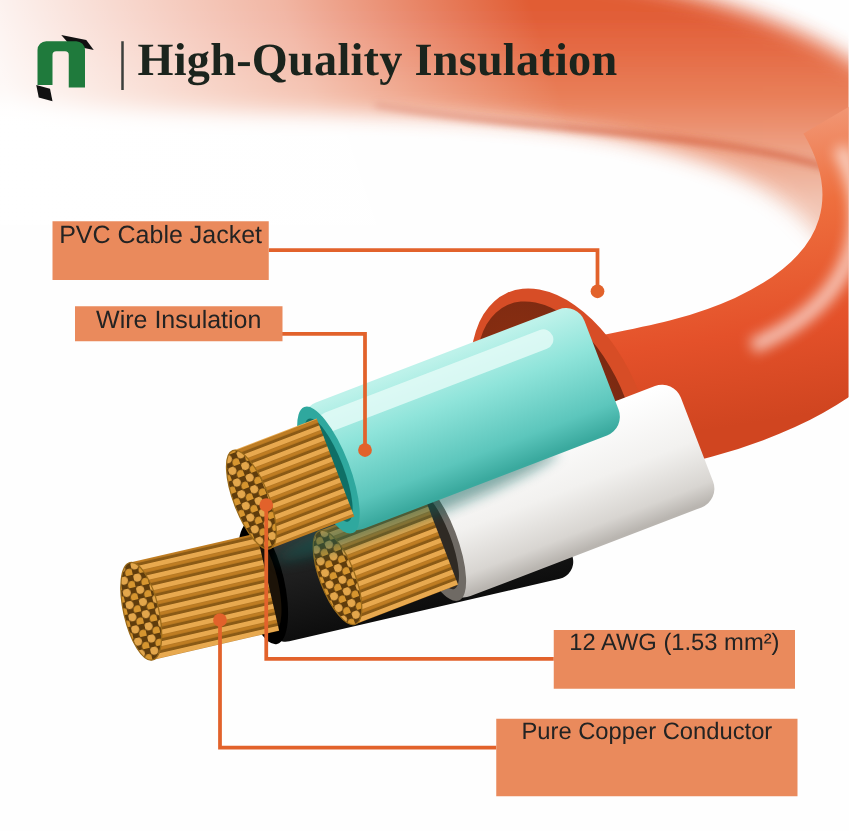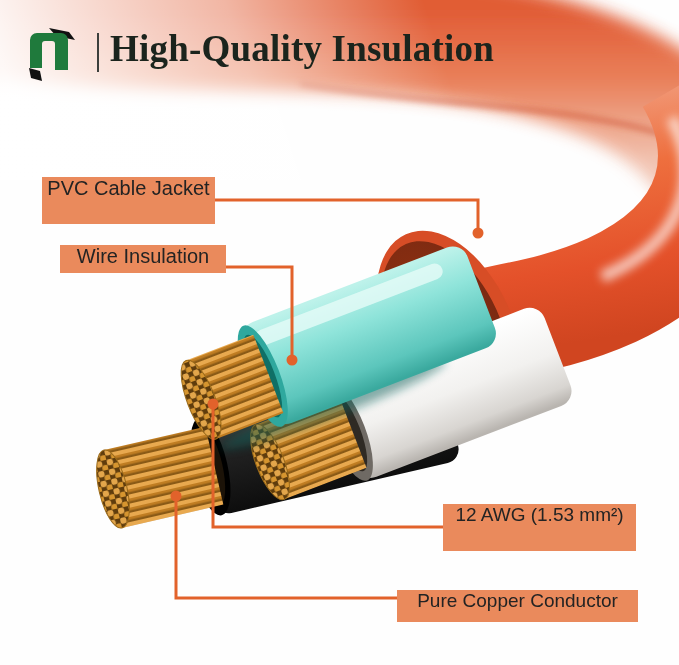--- a/index.html
+++ b/index.html
@@ -18,21 +18,21 @@
   }
   
   .callout{
     position:absolute;display:flex;align-items:flex-start;justify-content:center;
     background:var(--label-bg,#ea8a5c);color:var(--label-text,#232323);
     font-weight:400;font-size:20px;white-space:nowrap;
   }
   .callout.pvc{left:42px;top:177px;width:173px;height:47px;}
   .callout.ins{left:40px;top:245px;width:166px;height:28px;margin-left:20px;}
   .callout.awg{left:443px;top:504px;width:193px;height:47px;font-size:19px;}
-  .callout.cu{left:397px;top:575px;width:241px;height:32px;font-size:19px;margin-top:15px;}
+  .callout.cu{left:397px;top:575px;width:241px;height:62px;font-size:19px;}
 </style>
 </head>
 <body>
 
 <div class="stage">
 
   <svg class="cable-svg" width="679" height="665" viewBox="0 0 679 665">
     <defs>
       <linearGradient id="topBandGrad" x1="0" y1="0" x2="0" y2="1">
         <stop offset="0" stop-color="#e0542c"></stop>

